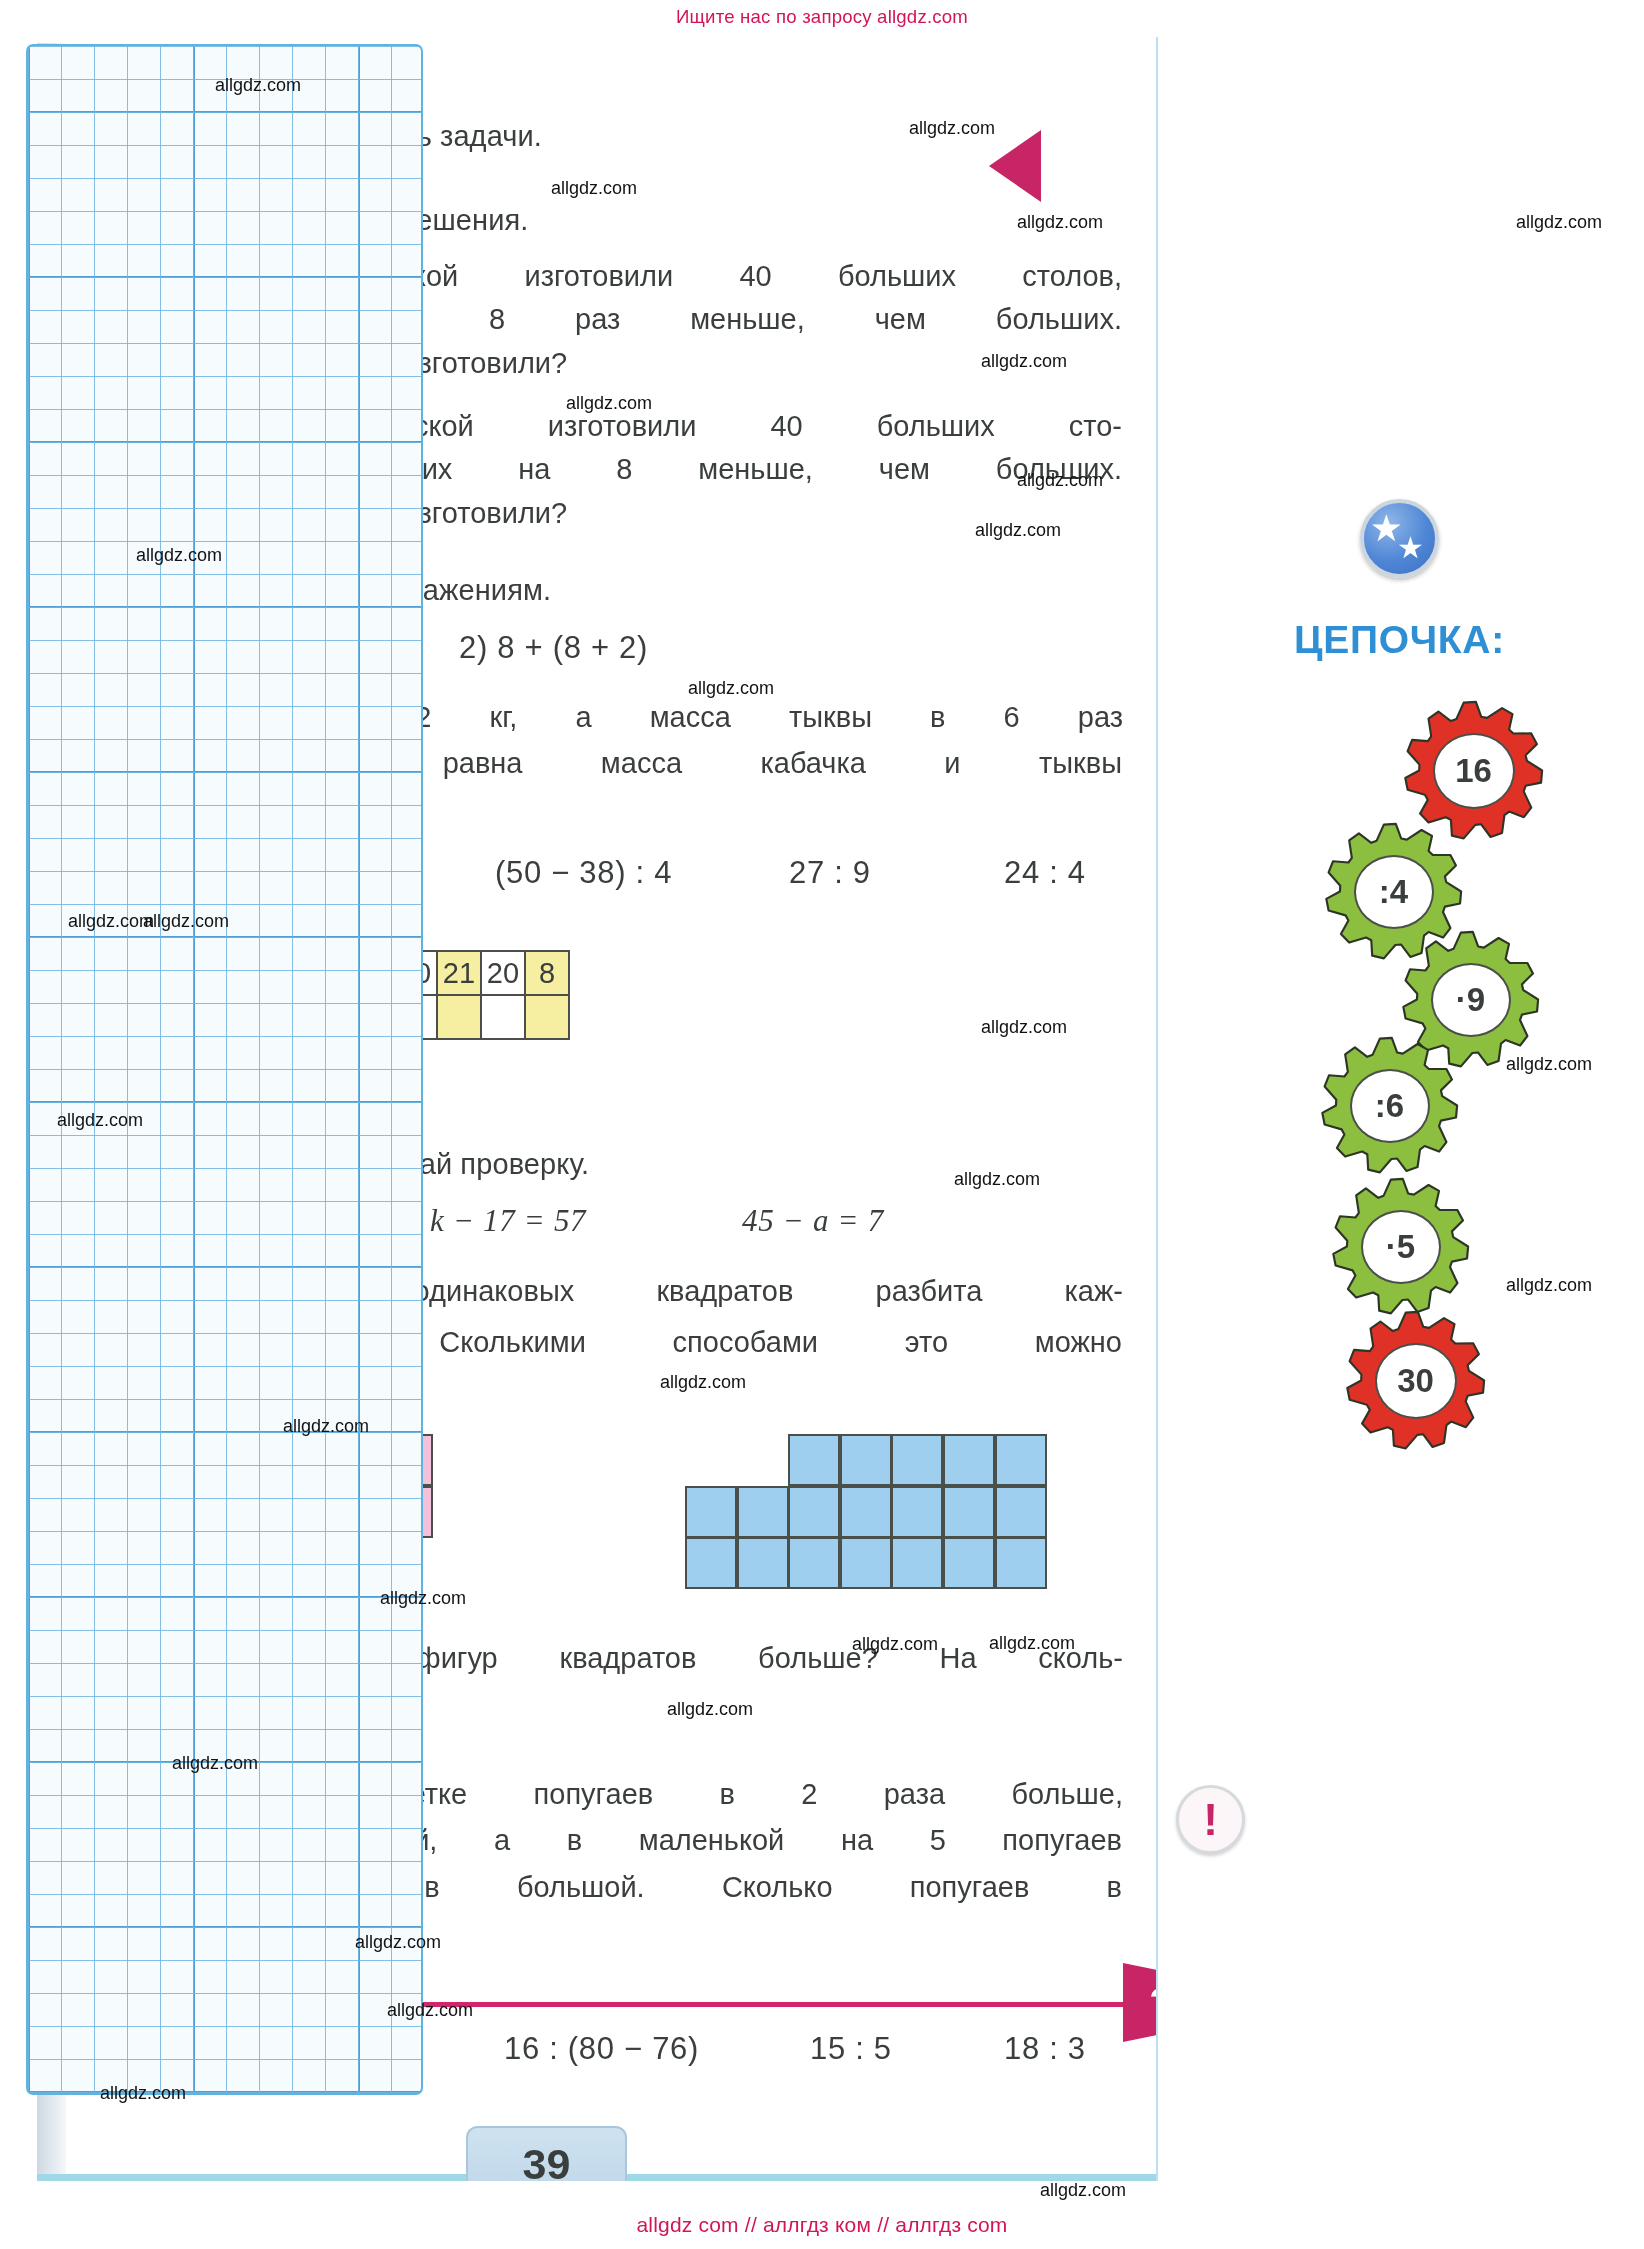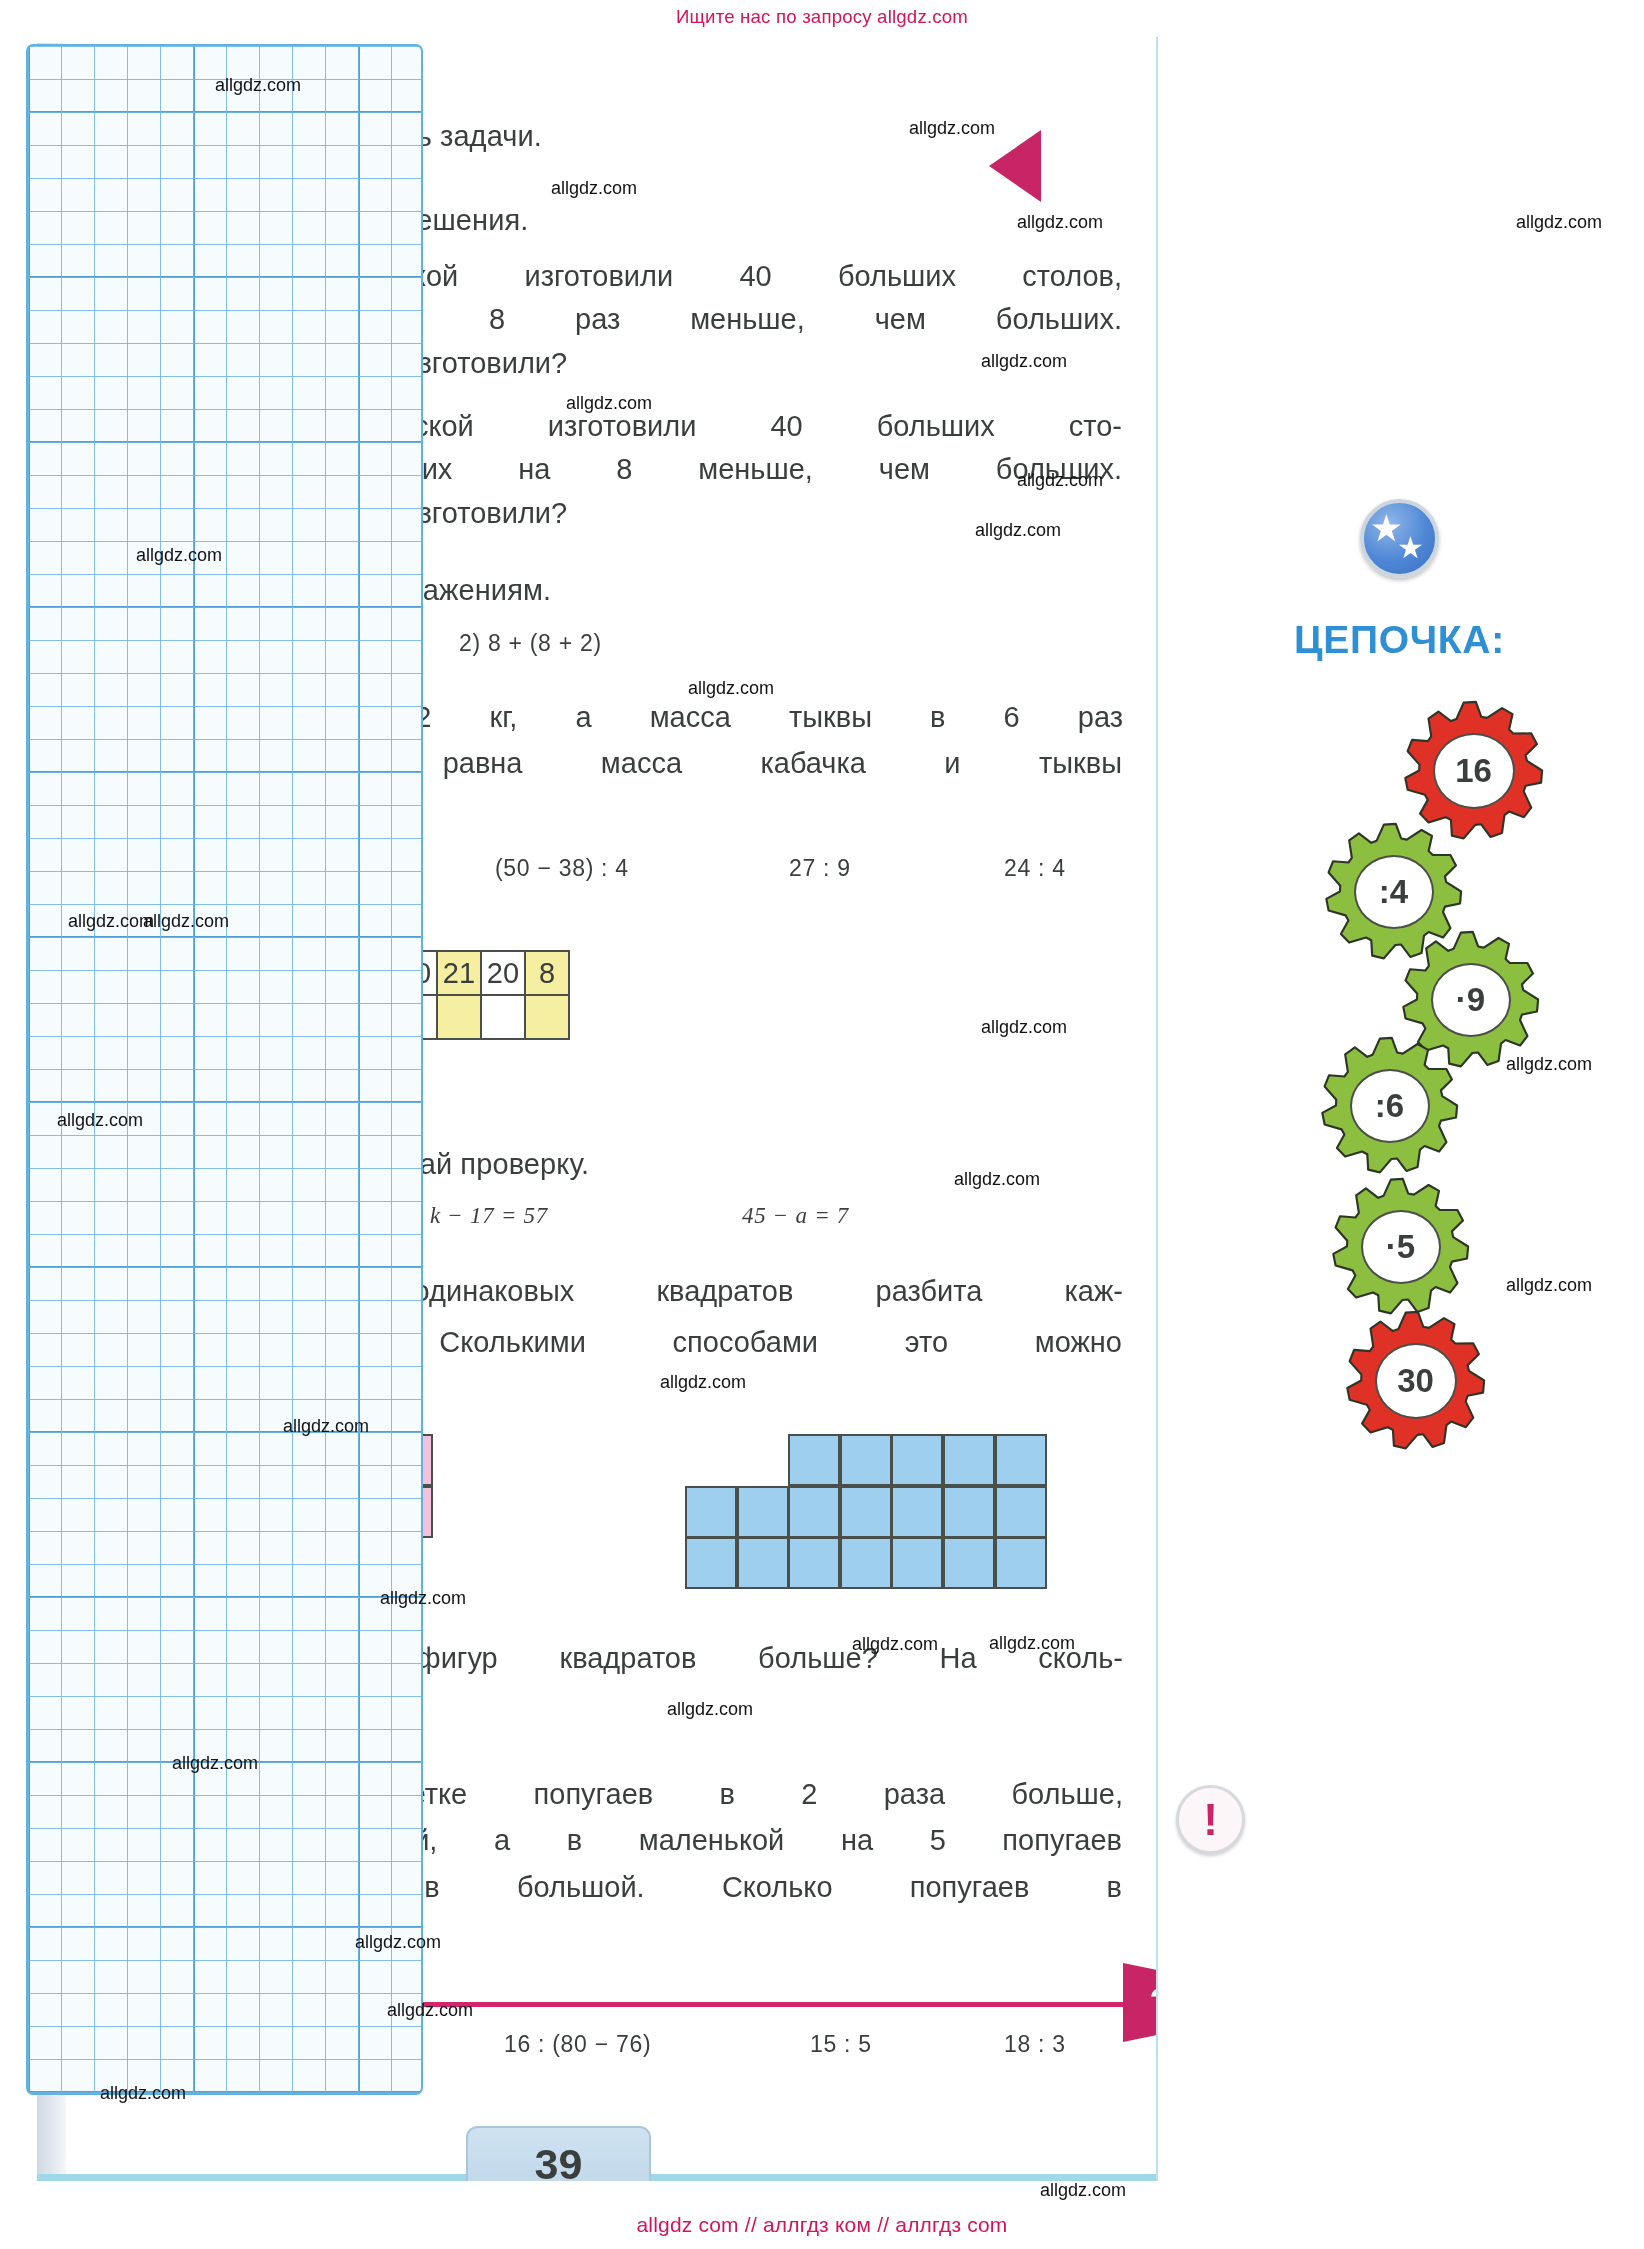--- a/index.html
+++ b/index.html
@@ -83,21 +83,21 @@
     font-size:29px;
     line-height:38px;
     text-align:justify;
     text-align-last:justify;
     white-space:normal;
   }
   .lastline { text-align-last:left; }
   .math {
     position:absolute;
     color:#3a3f3d;
-    font-size:23px;
+    font-size:31px;
     white-space:nowrap;
     letter-spacing:0.7px;
     text-align:center;
   }
   .ital { font-family:"Liberation Serif", serif; font-style:italic; }
 
   
   .wm {
     position:absolute;
     color:#121212;
@@ -181,21 +181,21 @@
     display:flex; align-items:center; justify-content:center;
     color:#fff; font-size:40px; font-weight:bold;
   }
   .divider-line {
     position:absolute; height:5px; background:#d4246b;
   }
 
   
   .page-tab {
     position:absolute;
-    width:185px; height:77px;
+    width:161px; height:77px;
     background:linear-gradient(180deg,#cfe2f0,#bdd6e9);
     border:2.9px solid #a9c6dd;
     border-radius:11.5px 11.5px 0 0;
     display:flex; align-items:center; justify-content:center;
     font-size:43px; font-weight:bold; color:#3a3f3d;
   }
   .bottom-band {
     position:absolute; left:0; bottom:0; width:1644px; height:69px;
     background:#ffffff;
   }

